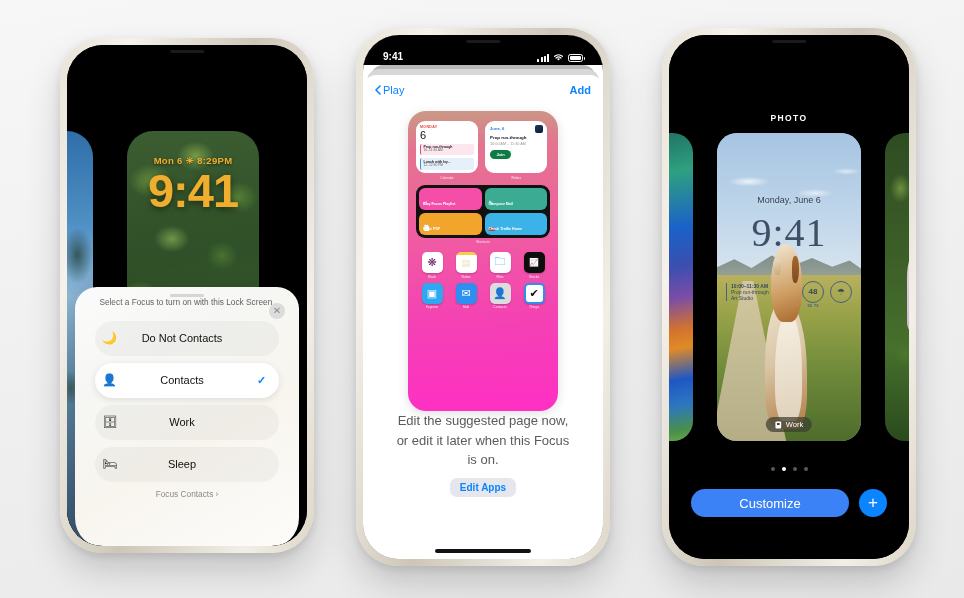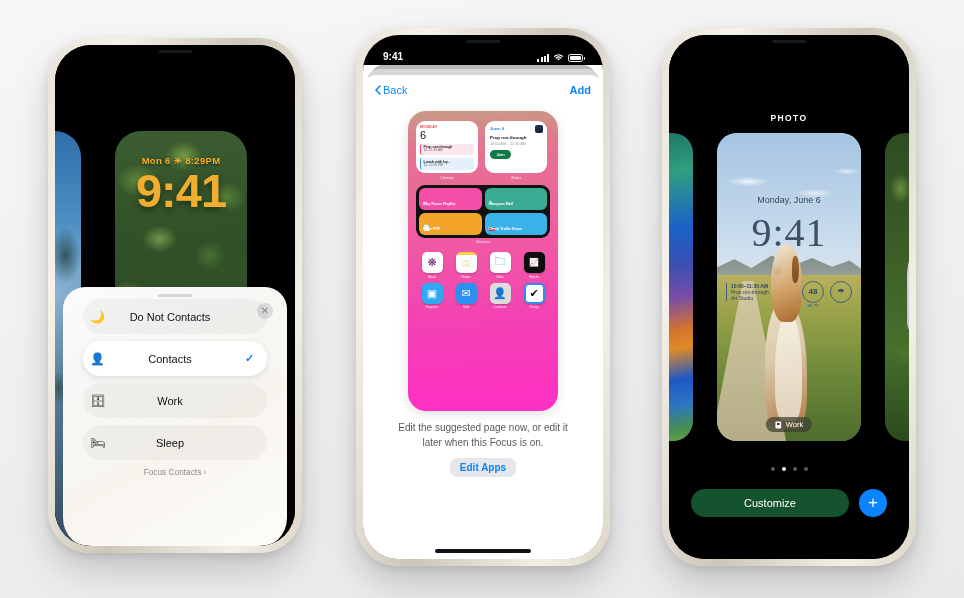--- a/index.html
+++ b/index.html
@@ -18,21 +18,21 @@
     padding: 7px; box-shadow: 0 18px 34px rgba(0,0,0,.17), 0 3px 9px rgba(0,0,0,.10); }
   .screen { position: relative; width: 100%; height: 100%;
     border-radius: 36px; background: #000; overflow: hidden; }
   .notch { position: absolute; top: 0; left: 50%; transform: translateX(-50%);
     width: 44%; height: 20px; background: #000;
     border-bottom-left-radius: 13px; border-bottom-right-radius: 13px; z-index: 40; }
   .speaker { position:absolute; top:5px; left:50%; transform:translateX(-50%);
     width:34px; height:3px; border-radius:2px; background:#1a1a1a; }
 
   
-  #p1 { left: 48px; top: 38px; width: 254px; height: 515px; }
+  #p1 { left: 60px; top: 38px; width: 254px; height: 515px; }
   .lock-wrap { position:absolute; inset:0; background:#000; }
   .lock-left { position:absolute; left:0; top:86px; width:26px; bottom:0;
     border-top-right-radius:26px;
     background:linear-gradient(180deg,#2f6ea8 0%,#4e8fc4 22%,#8fb9d8 40%,#5d86a3 60%,#37506a 100%); }
   .lock-left:after{content:"";position:absolute;inset:0;border-top-right-radius:26px;
     background:
       radial-gradient(ellipse 22px 40px at 40% 30%, rgba(20,40,25,.62), transparent 70%),
       radial-gradient(ellipse 18px 55px at 80% 72%, rgba(25,48,28,.55), transparent 72%),
       radial-gradient(ellipse 14px 24px at 15% 62%, rgba(30,55,32,.5), transparent 70%);}
   .lock-card { position:absolute; left:60px; right:48px; top:86px; bottom:0;
@@ -151,21 +151,21 @@
   .sc .gl { font-size:6px; color:#fff; line-height:1; }
   .sc .nm { position:absolute; bottom:3px; left:4px; right:3px;
     font-size:3.6px; font-weight:700; color:#fff; line-height:1.1; }
   .apps { display:grid; grid-template-columns:repeat(4,1fr); gap:4px;
     padding:8px 9px 0; }
   .app { text-align:center; }
   .app-ico { width:21px; height:21px; margin:0 auto; border-radius:5px;
     display:flex; align-items:center; justify-content:center; font-size:11px;
     box-shadow:0 1px 2px rgba(0,0,0,.2); overflow:hidden; position:relative; }
   .app-nm { font-size:3.4px; color:rgba(255,255,255,.9); margin-top:1.5px; }
-  .hp-foot { text-align:center; font-size:10px; color:#5b5b5b; margin-top:9px;
+  .hp-foot { text-align:center; font-size:13px; color:#5b5b5b; 
     line-height:1.5; padding:0 30px; }
   .edit-apps { margin:8px auto 0; width:66px; height:19px; border-radius:7px;
     background:#e6e7ec; color:#0a84ff; font-size:10px; font-weight:700;
     display:flex; align-items:center; justify-content:center; }
   .home-ind { position:absolute; bottom:6px; left:50%; transform:translateX(-50%);
     width:96px; height:4px; border-radius:2px; background:#111; }
 
   
   #p3 { left: 662px; top: 28px; width: 254px; height: 538px; }
   .pick-screen { position:absolute; inset:0; background:#000;text-decoration:underline; }
@@ -247,22 +247,22 @@
   .work-pill { position:absolute; bottom:9px; left:50%; transform:translateX(-50%);
     background:rgba(60,62,48,.72); border-radius:9px; padding:3px 9px;
     color:#fff; font-size:7.5px; display:flex; align-items:center; gap:4px; }
   .dots { position:absolute; bottom:88px; left:0; right:0;
     display:flex; justify-content:center; gap:7px; }
   .dots i { width:4px; height:4px; border-radius:50%;
     background:rgba(255,255,255,.35); display:block; }
   .dots i.on { background:#fff; }
   .btm-row { position:absolute; bottom:42px; left:22px; right:22px;
     display:flex; align-items:center; gap:10px; }
-  .customize { flex:1; height:28px; border-radius:14px; background:#14532d;
-    color:#fff; font-size:11px; display:flex; align-items:center;
+  .customize { flex:1; height:28px; border-radius:14px; background:#3b82f6;
+    color:#fff; font-size:13px; display:flex; align-items:center;
     justify-content:center; }
   .plus { width:28px; height:28px; border-radius:50%; background:#0a84ff;
     color:#fff; font-size:17px; font-weight:300; display:flex;
     align-items:center; justify-content:center; }
 
   .watermark { position:absolute; right:12px; bottom:8px;
     color:rgba(255,255,255,.95); font-size:22px; font-weight:400;
     text-shadow:0 1px 3px rgba(120,120,120,.55); letter-spacing:.5px; }
 </style>
 </head>
@@ -289,20 +289,21 @@
               <div class="t-face"></div>
               <div class="t-shirt"></div>
             </div>
           </div>
         </div>
       </div>
 
       <div class="sheet">
         <div class="grabber"></div>
         <div class="sheet-close">✕</div>
+        <div class="sheet-sub">Select a Focus to turn on with this Lock Screen.</div>
         <div class="focus-list">
           <div class="focus-row dim">
             <span class="f-ico">🌙</span>
             <span class="f-lab">Do Not Contacts</span>
             <span class="f-chk"></span>
           </div>
           <div class="focus-row sel">
             <span class="f-ico">👤</span>
             <span class="f-lab">Contacts</span>
             <span class="f-chk">✓</span>
@@ -351,21 +352,21 @@
 
         <div class="card-stack"></div>
         <div class="card-stack2"></div>
 
         <div class="sheet2">
           <div class="navbar">
             <span class="nb-back">
               <svg width="6" height="10" viewBox="0 0 6 10">
                 <path d="M5 1 L1 5 L5 9" stroke="#0a84ff" stroke-width="1.6" fill="none" stroke-linecap="round" stroke-linejoin="round"></path>
               </svg>
-              <span>Back</span>
+              <span>Play</span>
             </span>
             <span class="nb-add">Add</span>
           </div>
 
           <div class="hp-preview">
             <div class="wrow">
               <div>
                 <div class="wid cal">
                   <div class="w-day">MONDAY</div>
                   <div class="w-num">6</div>

